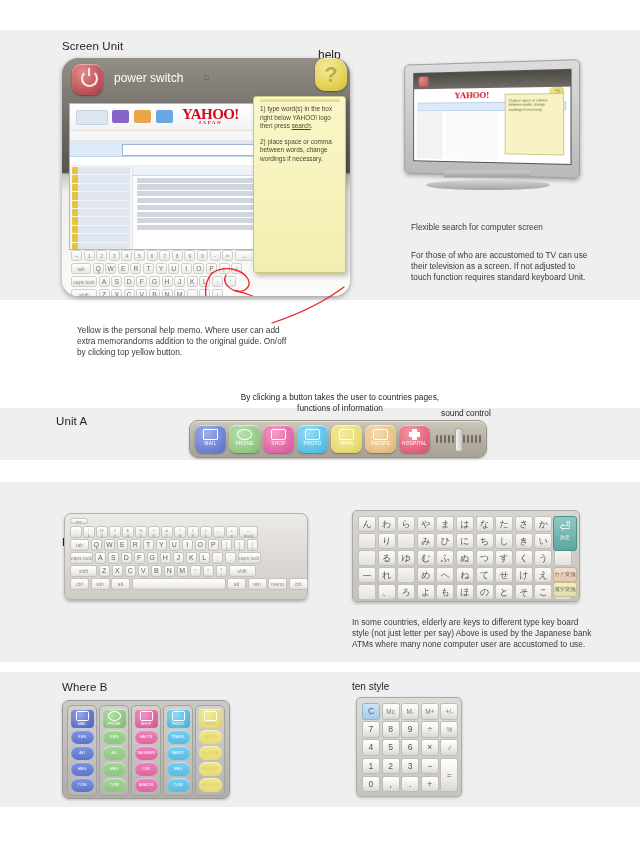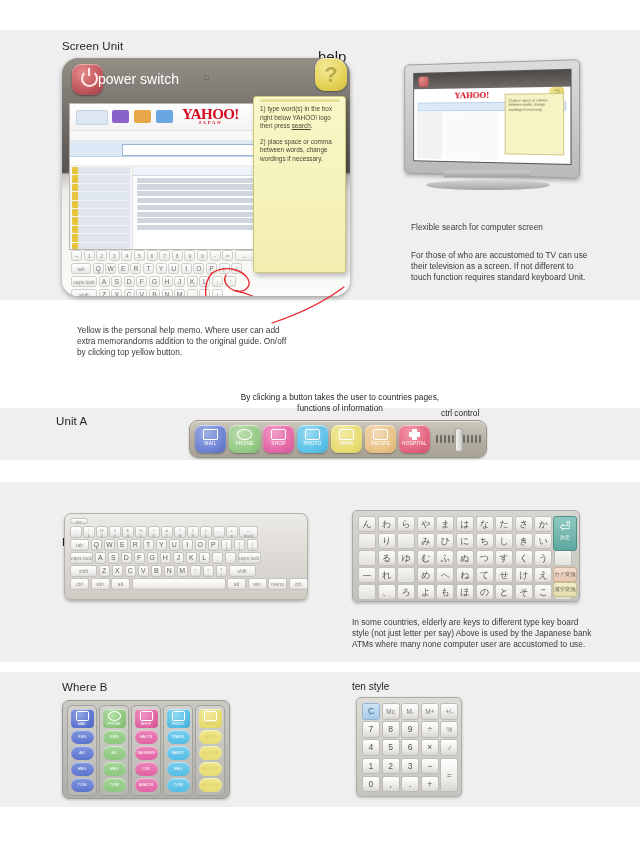--- a/index.html
+++ b/index.html
@@ -23,23 +23,23 @@
     box-shadow:0 2px 5px rgba(0,0,0,.35);overflow:hidden;
   }
   #tablet-top{position:absolute;left:0;top:0;width:288px;height:44px;}
   #power-btn{
     position:absolute;left:10px;top:6px;width:31px;height:31px;border-radius:9px;
     background:radial-gradient(circle at 35% 28%,#e58b8b,#c1565c 60%,#9c3f47);
     box-shadow:inset 0 1px 1px rgba(255,255,255,.5),0 1px 2px rgba(0,0,0,.4);
   }
   #power-glyph{position:absolute;left:9px;top:6px;width:13px;height:13px;border:2px solid #fdeaea;border-radius:50%;border-top-color:transparent;}
   #power-glyph:after{content:"";position:absolute;left:4.5px;top:-4px;width:2px;height:8px;background:#fdeaea;}
-  #power-label{position:absolute;left:36px;top:13px;font-size:14px;color:#ffffff;text-align:right;}
+  #power-label{position:absolute;left:52px;top:13px;font-size:12px;color:#ffffff;text-align:right;}
   #cam-dot{position:absolute;left:142px;top:17px;width:5px;height:5px;border-radius:50%;background:#8b8781;box-shadow:inset 0 0 1px #2e2b28;}
-  #help-word{position:absolute;left:318px;top:48px;font-size:15px;color:#231f20;}
+  #help-word{position:absolute;left:318px;top:48px;font-size:12px;color:#231f20;}
   #help-btn{
     position:absolute;left:315px;top:58px;width:32px;height:33px;
     border-radius:10px 14px 10px 10px;
     background:radial-gradient(circle at 38% 30%,#f4ea9a,#e4d356 60%,#cfbd3f);
     box-shadow:inset 0 1px 1px rgba(255,255,255,.6),0 1px 2px rgba(0,0,0,.35);
     color:#b8ab4a;font-size:22px;line-height:33px;text-align:center;font-weight:bold;
   }
   .browser{
     position:absolute;left:7px;top:45px;width:274px;height:145px;background:#ffffff;
     border:1px solid #b9b5ae;overflow:hidden;
@@ -352,32 +352,32 @@
       <div class="tvmemo">
         <span>2) place space or comma between words, change wordings if necessary.</span>
       </div>
     </div>
   </div>
   <div class="tvstand"></div>
   <div class="tvbase"></div>
 </div>
 
 <div class="note" style="left:411px;top:222px;width:180px;">Flexible search for computer screen</div>
-<div class="note" style="left:411px;top:250px;width:178px;">For those of who are accustomed to TV can use their television as a screen. If not different to touch function requires standard keyboard Unit.</div>
+<div class="note" style="left:411px;top:250px;width:178px;">For those of who are accustomed to TV can use their television as a screen. If not adjusted to touch function requires standard keyboard Unit.</div>
 
 <svg style="position:absolute;left:268px;top:285px;width:80px;height:40px;" viewBox="0 0 80 40">
   <path d="M76 2 C60 14 40 26 4 38" fill="none" stroke="#e8232a" stroke-width="1.2" stroke-linecap="round"></path>
 </svg>
 
 <div class="note" style="left:77px;top:325px;width:215px;">Yellow is the personal help memo.  Where user can add extra memorandoms addition to the original guide.  On/off by clicking top yellow button.</div>
 
 <div class="band" id="unitA-band"></div>
 <div class="sec-title" style="left:56px;top:415px;">Unit A</div>
 <div class="note-c" style="left:225px;top:392px;width:230px;">By clicking a button takes the user to countries pages, functions of information</div>
-<div id="sound-label">ctrl control</div>
+<div id="sound-label">sound control</div>
 
 <div id="unitA-tray">
   <div class="abtn" style="left:5px;background:radial-gradient(circle at 38% 28%,#9fb0e6,#6f84d4 62%,#5a6dc0);">
     <span class="gl" style="border-radius:1px;"></span>
     <span class="lb">MAIL</span>
   </div>
   <div class="abtn" style="left:39px;background:radial-gradient(circle at 38% 28%,#bddcb0,#96cc86 62%,#7fb870);">
     <span class="gl" style="border-radius:50%;"></span>
     <span class="lb">PHONE</span>
   </div>

